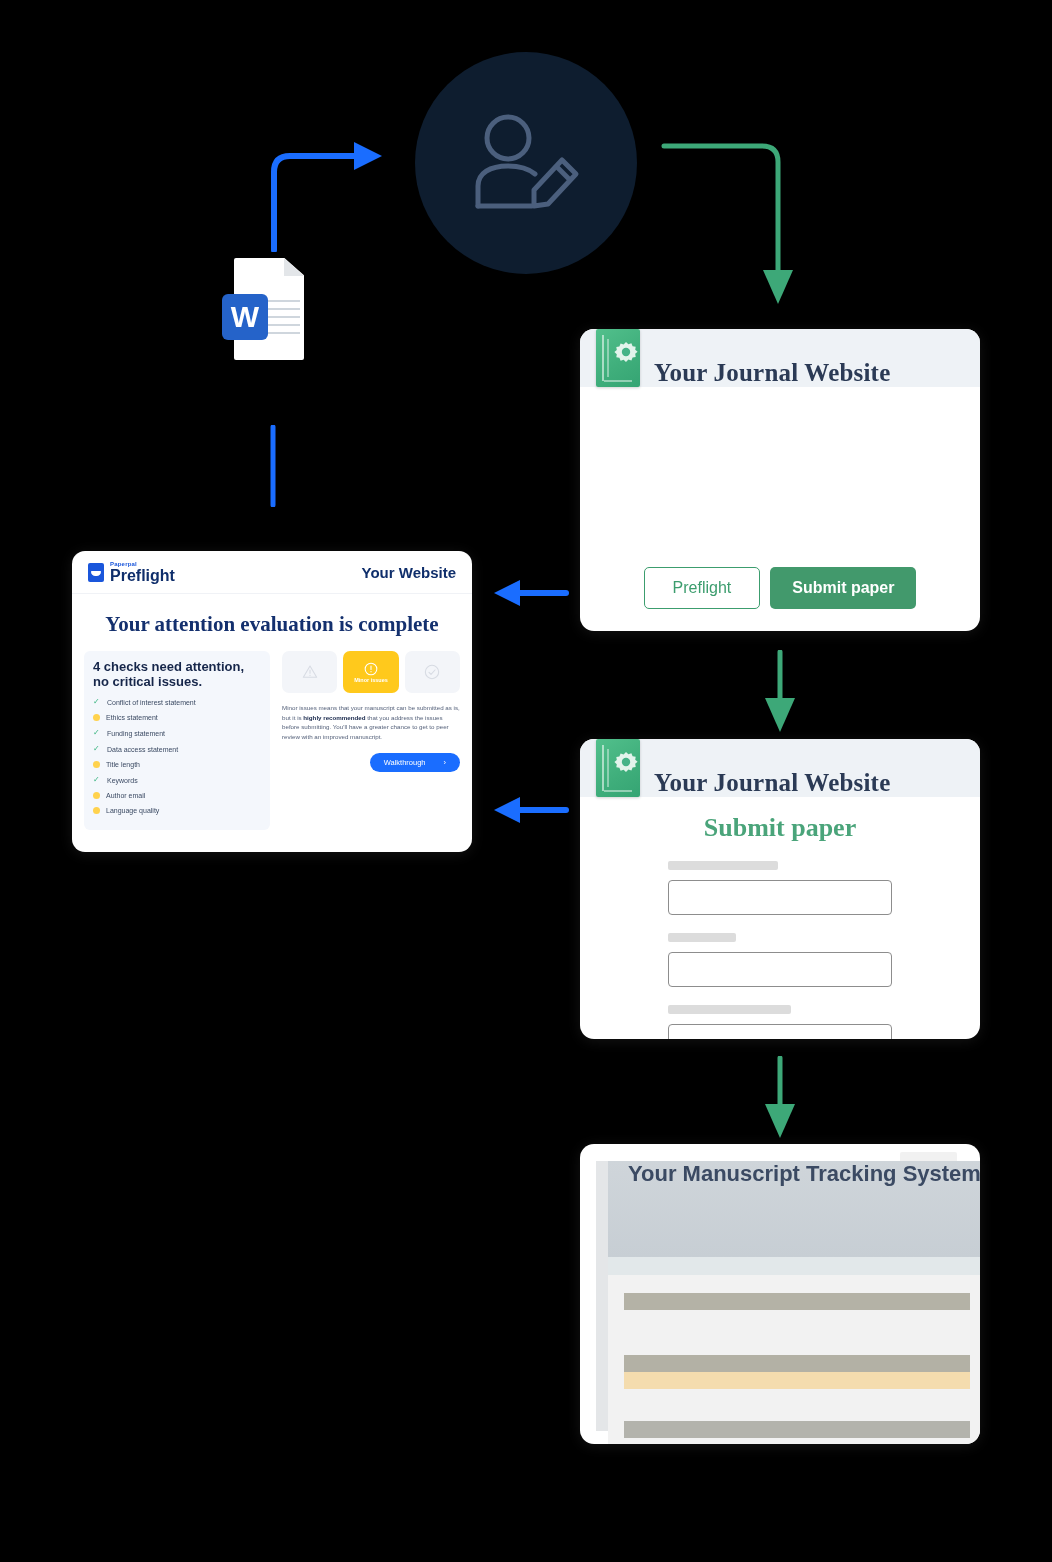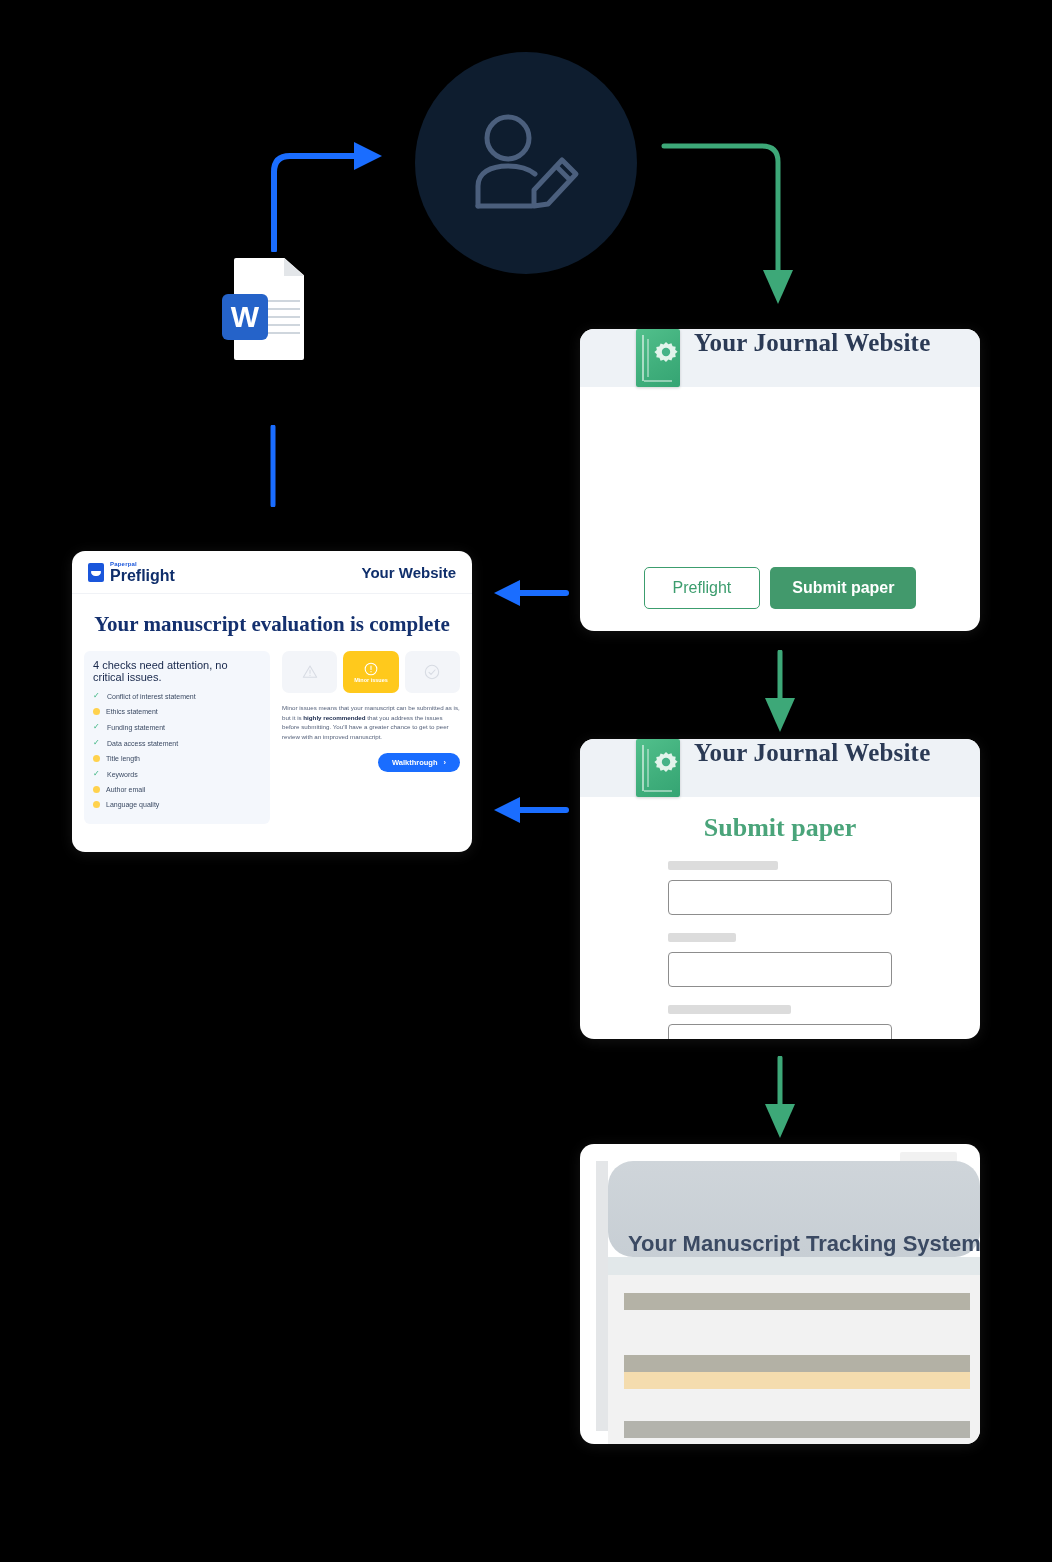--- a/index.html
+++ b/index.html
@@ -29,21 +29,21 @@
         font-size:16px;line-height:22px;font-weight:500;}
 
   
   .arrow{position:absolute;}
 
   
   .card{position:absolute;background:#fff;border-radius:14px;overflow:hidden;
         box-shadow:0 2px 14px rgba(255,255,255,.08);}
 
   
-  .jw-head{height:58px;background:#eef2f6;display:flex;align-items:flex-start;padding-left:40px;}
+  .jw-head{height:58px;background:#eef2f6;display:flex;align-items:flex-end;}
   .jw-logo{width:44px;height:58px;margin-left:16px;border-radius:2px;position:relative;
       background:linear-gradient(145deg,#52c08c 0%,#3fae7b 60%,#35a473 100%);
       box-shadow:0 1px 3px rgba(0,0,0,.18);overflow:hidden;flex:none;}
   .jw-logo .spine{position:absolute;left:6px;top:6px;width:2px;height:46px;background:rgba(255,255,255,.55);}
   .jw-logo .spine2{position:absolute;left:11px;top:10px;width:2px;height:38px;background:rgba(255,255,255,.4);}
   .jw-logo .gear{position:absolute;left:17px;top:12px;width:26px;height:26px;}
   .jw-logo .bottomline{position:absolute;left:8px;bottom:5px;width:28px;height:2px;background:rgba(255,255,255,.45);}
   .jw-title{font-family:"Liberation Serif",serif;font-weight:700;font-size:25px;
       color:#2b3a55;margin-left:14px;letter-spacing:.2px;white-space:nowrap;}
 
@@ -59,21 +59,21 @@
       color:#4aa47a;text-align:center;margin:16px 0 18px;}
   .ph-label{height:9px;background:#dcdcdc;border-radius:2px;margin:0 0 10px 88px;}
   .ph-input{height:33px;border:1px solid #8d8d8d;border-radius:4px;margin:0 88px 18px 88px;}
 
   
   .mts-tab{position:absolute;right:23px;top:8px;width:57px;height:22px;background:#f1f1f1;border-radius:2px;}
   .mts-window{position:absolute;left:16px;top:17px;right:0;bottom:0;}
   .mts-edge{position:absolute;left:0;top:0;width:12px;height:270px;background:#e4e6e8;}
   .mts-head{position:absolute;left:12px;top:0;right:0;height:96px;
       background:linear-gradient(180deg,#cfd5da 0%,#c7ced4 100%);
-      display:flex;align-items:flex-end;border-radius:25px;}
+      display:flex;align-items:flex-start;}
   .mts-title{font-size:22px;font-weight:700;color:#3b4a63;margin-left:20px;white-space:nowrap;}
   .mts-sub{position:absolute;left:12px;top:96px;right:0;height:18px;background:#e2e8ea;}
   .mts-body{position:absolute;left:12px;top:114px;right:0;bottom:0;background:#f2f2f2;}
   .mts-bar{position:absolute;left:16px;right:10px;height:17px;}
 
   
   #preflight-card{left:72px;top:551px;width:400px;height:301px;border-radius:13px;
       background:#fff;}
   .pf-head{height:42px;display:flex;align-items:center;justify-content:space-between;
       padding:0 16px;border-bottom:1px solid #f0f2f6;}
@@ -81,34 +81,34 @@
   .pf-mark{width:16px;height:19px;background:#1a56db;border-radius:2px;position:relative;}
   .pf-mark:after{content:"";position:absolute;left:3px;top:8px;width:10px;height:5px;
       background:#fff;border-radius:1px 1px 6px 6px;}
   .pf-brand-small{font-size:6px;color:#1a56db;font-weight:700;letter-spacing:.2px;line-height:8px;}
   .pf-brand{font-size:16px;color:#0f2e6b;font-weight:700;line-height:16px;}
   .pf-journal{font-size:15px;font-weight:700;color:#0f2e6b;}
   .pf-h1{font-family:"Liberation Serif",serif;font-weight:700;font-size:21px;
       color:#14306e;text-align:center;margin:18px 0 14px;}
   .pf-cols{display:flex;padding:0 12px;gap:12px;}
   .pf-left{width:168px;background:#f4f7fc;border-radius:6px;padding:8px 9px;}
-  .pf-left-title{font-size:11px;font-weight:400;color:#16264a;margin-bottom:9px;}
+  .pf-left-title{font-size:13px;font-weight:700;color:#16264a;margin-bottom:9px;}
   .pf-item{display:flex;align-items:center;gap:6px;margin-bottom:8px;font-size:7px;color:#3b4a63;}
   .tick{width:8px;height:8px;flex:none;color:#36b37e;font-size:8px;line-height:8px;}
   .dot{width:7px;height:7px;border-radius:50%;background:#ffd24d;flex:none;}
   .pf-right{flex:1;}
   .tiles{display:flex;gap:6px;}
   .tile{flex:1;height:42px;border-radius:7px;background:#f3f5f9;display:flex;
       align-items:center;justify-content:center;color:#d7dbe3;}
   .tile.active{background:#FFC91C;color:#fff;flex-direction:column;gap:1px;}
   .tile-label{font-size:5.5px;font-weight:700;color:#fff;}
   .pf-text{font-size:6.2px;line-height:9.5px;color:#55617a;margin-top:10px;}
   .pf-text b{color:#16264a;}
   .pf-btn{margin-top:12px;float:right;background:#1a6dff;color:#fff;border-radius:20px;
-      padding:5px 14px;font-size:7.5px;font-weight:700;display:inline-flex;gap:6px;align-items:center;}
+      padding:5px 14px;font-size:7.5px;font-weight:400;display:inline-flex;gap:18px;align-items:center;}
 </style>
 </head>
 <body>
 
 <div class="stage">
 
   <div class="abs" id="author-circle">
     <svg width="120" height="110" viewBox="0 0 120 110">
       <circle cx="42" cy="30" r="21" fill="none" stroke="#4b5f7d" stroke-width="5"></circle>
       <path d="M12 98 V78 C12 65 24 58 42 58 C54 58 63 61 69 66" fill="none" stroke="#4b5f7d" stroke-width="5" stroke-linecap="round"></path>
@@ -228,21 +228,21 @@
       <div class="pf-logo">
         <div class="pf-mark"></div>
         <div>
           <div class="pf-brand-small">Paperpal</div>
           <div class="pf-brand">Preflight</div>
         </div>
       </div>
       <div class="pf-journal">Your Website</div>
     </div>
 
-    <div class="pf-h1">Your manuscript evaluation is complete</div>
+    <div class="pf-h1">Your attention evaluation is complete</div>
 
     <div class="pf-cols">
       <div class="pf-left">
         <div class="pf-left-title">4 checks need attention, no critical issues.</div>
 
         <div class="pf-item">
           <span class="tick">✓</span>
           <span>Conflict of interest statement</span>
         </div>
         <div class="pf-item">

